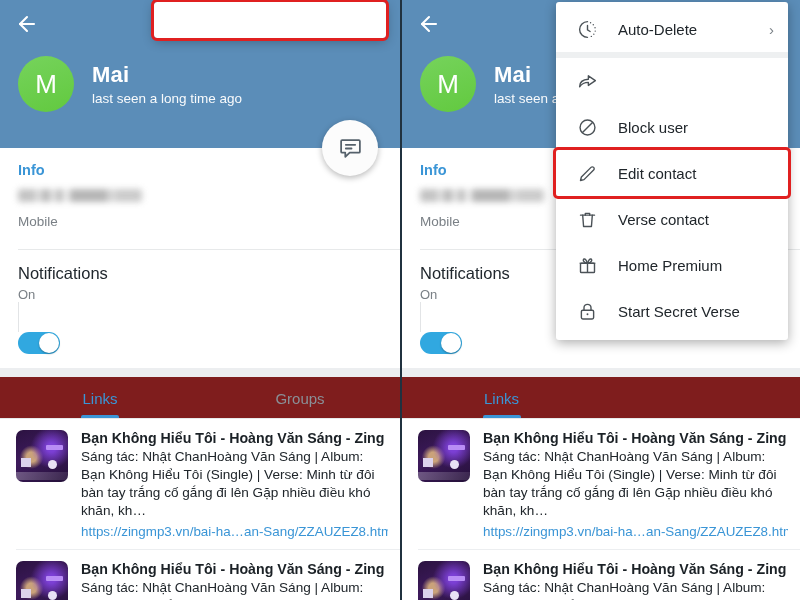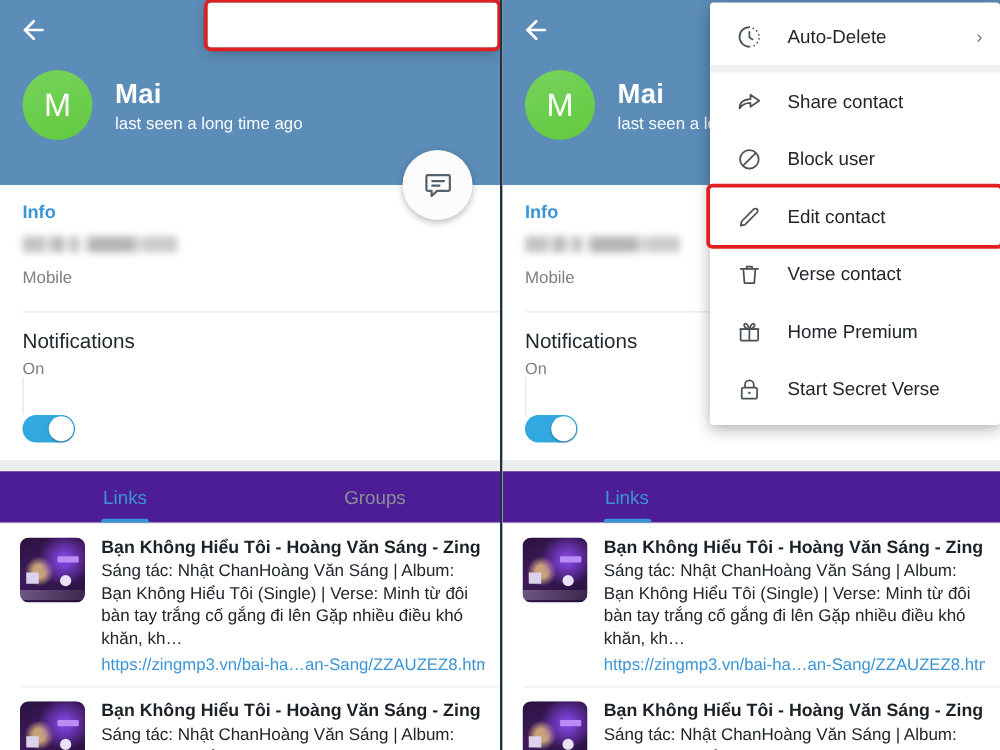--- a/index.html
+++ b/index.html
@@ -111,21 +111,21 @@
     content: ""; position: absolute;
     right: 1px; top: 1px;
     width: 20px; height: 20px; border-radius: 50%;
     background: #fff;
     box-shadow: 0 1px 2px rgba(0,0,0,.3);
   }
 
   .gapbar { height: 9px; background: #eceef0; }
 
   
-  .tabs { display: flex; background: #4c1d95; position: relative; }
+  .tabs { display: flex; background: #7f1d1d; position: relative; }
   .tab {
     flex: 1;
     text-align: center;
     padding: 13px 0 11px 0;
     font-size: 15px;
     color: #8a9097;
     position: relative;
   }
   .tab.active { color: #3a95d6; }
   .tab.active::after {
@@ -188,21 +188,21 @@
   .link-url {
     font-size: 13.4px; color: #3a95d6;
     margin-top: 4px;
     white-space: nowrap; overflow: hidden;
   }
   .link-hr { height: 1px; background: #eceef0; margin-left: 16px; }
 
   
   .menu {
     position: absolute;
-    top: 2px; right: 0px;
+    top: 2px; right: 12px;
     width: 232px;
     background: #fff;
     border-radius: 3px;
     box-shadow: 0 3px 12px rgba(0,0,0,.32);
     z-index: 20;
     padding: 4px 0 6px 0;
   }
   .menu-item {
     display: flex; align-items: center;
     height: 46px;
@@ -436,21 +436,20 @@
         <span class="mi-chev">›</span>
       </div>
       <div class="menu-sep"></div>
 
       <div class="menu-item">
         <span class="mi-icon">
           <svg width="21" height="21" viewBox="0 0 24 24" fill="none" stroke="currentColor" stroke-width="1.6" stroke-linecap="round" stroke-linejoin="round">
               <path d="M3 18c0-5.5 4-8.2 10-8.5V5.5L21 11l-8 5.5V13c-4.6.1-7.6 1.6-10 5z"></path>
             </svg>
         </span>
-        <span class="mi-label">Share contact</span>
       </div>
 
       <div class="menu-item">
         <span class="mi-icon">
           <svg width="21" height="21" viewBox="0 0 24 24" fill="none" stroke="currentColor" stroke-width="1.6">
               <circle cx="12" cy="12" r="8.5"></circle>
               <path d="M6 18L18 6"></path>
             </svg>
         </span>
         <span class="mi-label">Block user</span>

